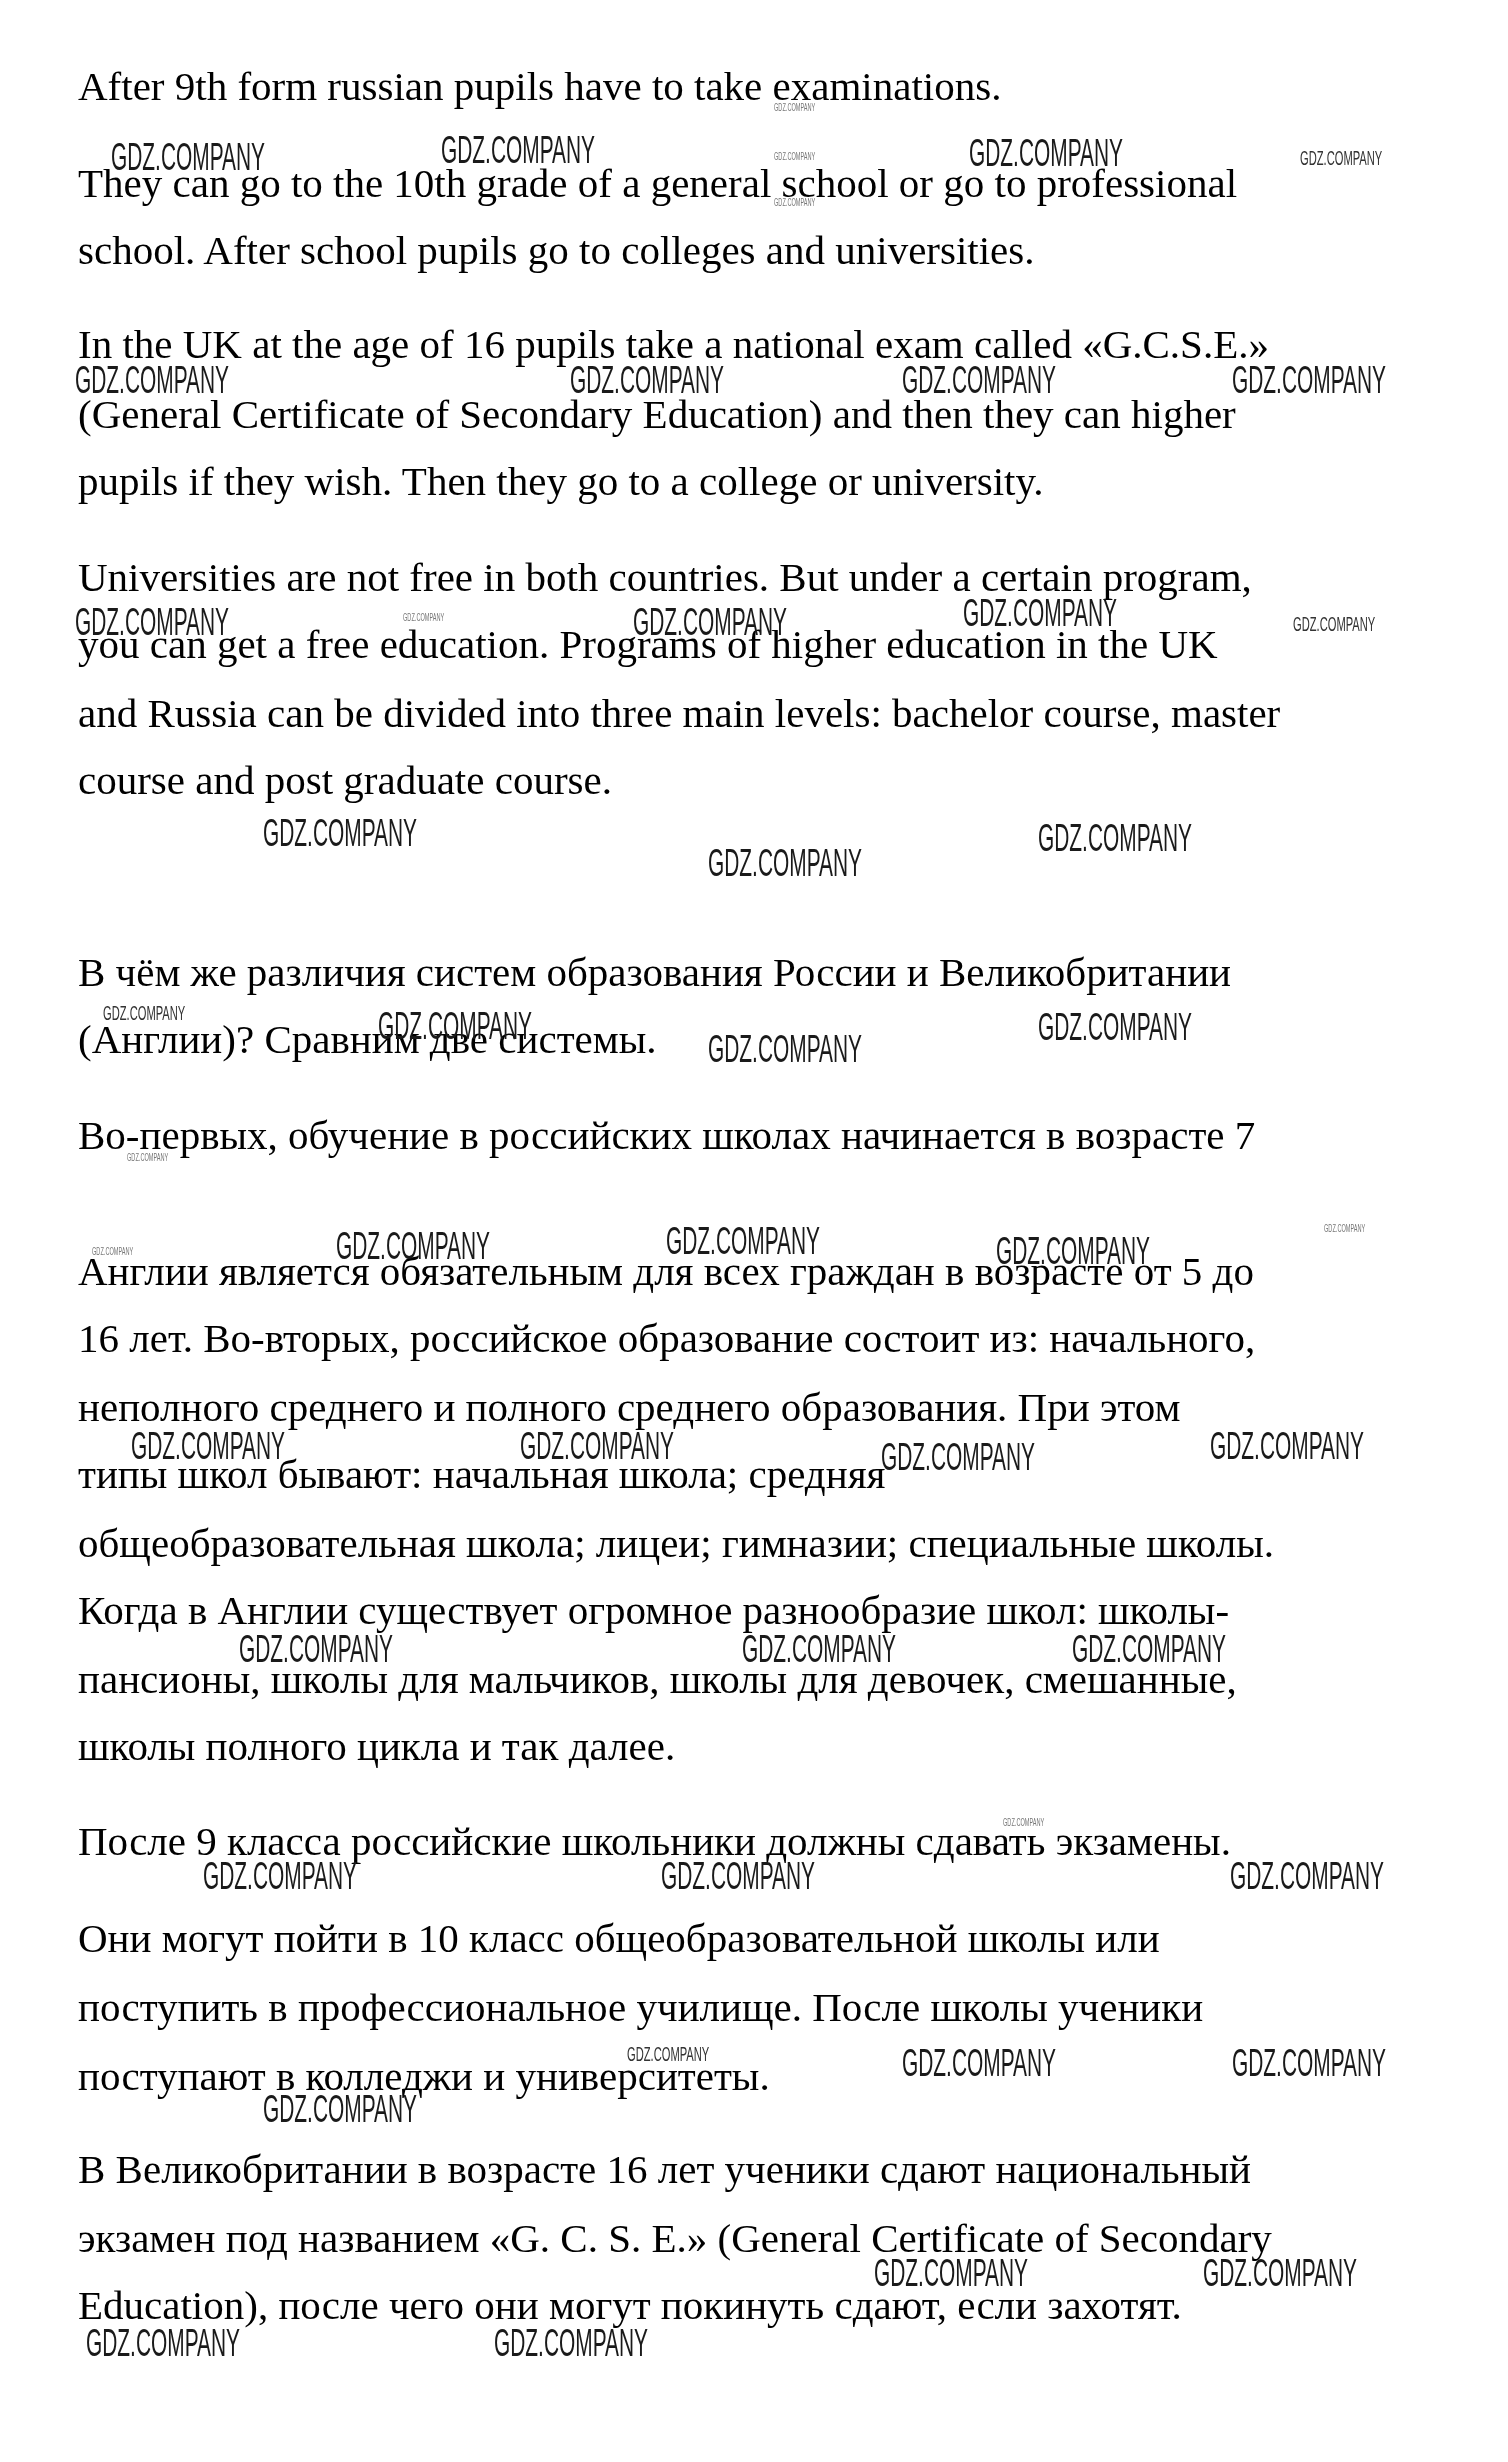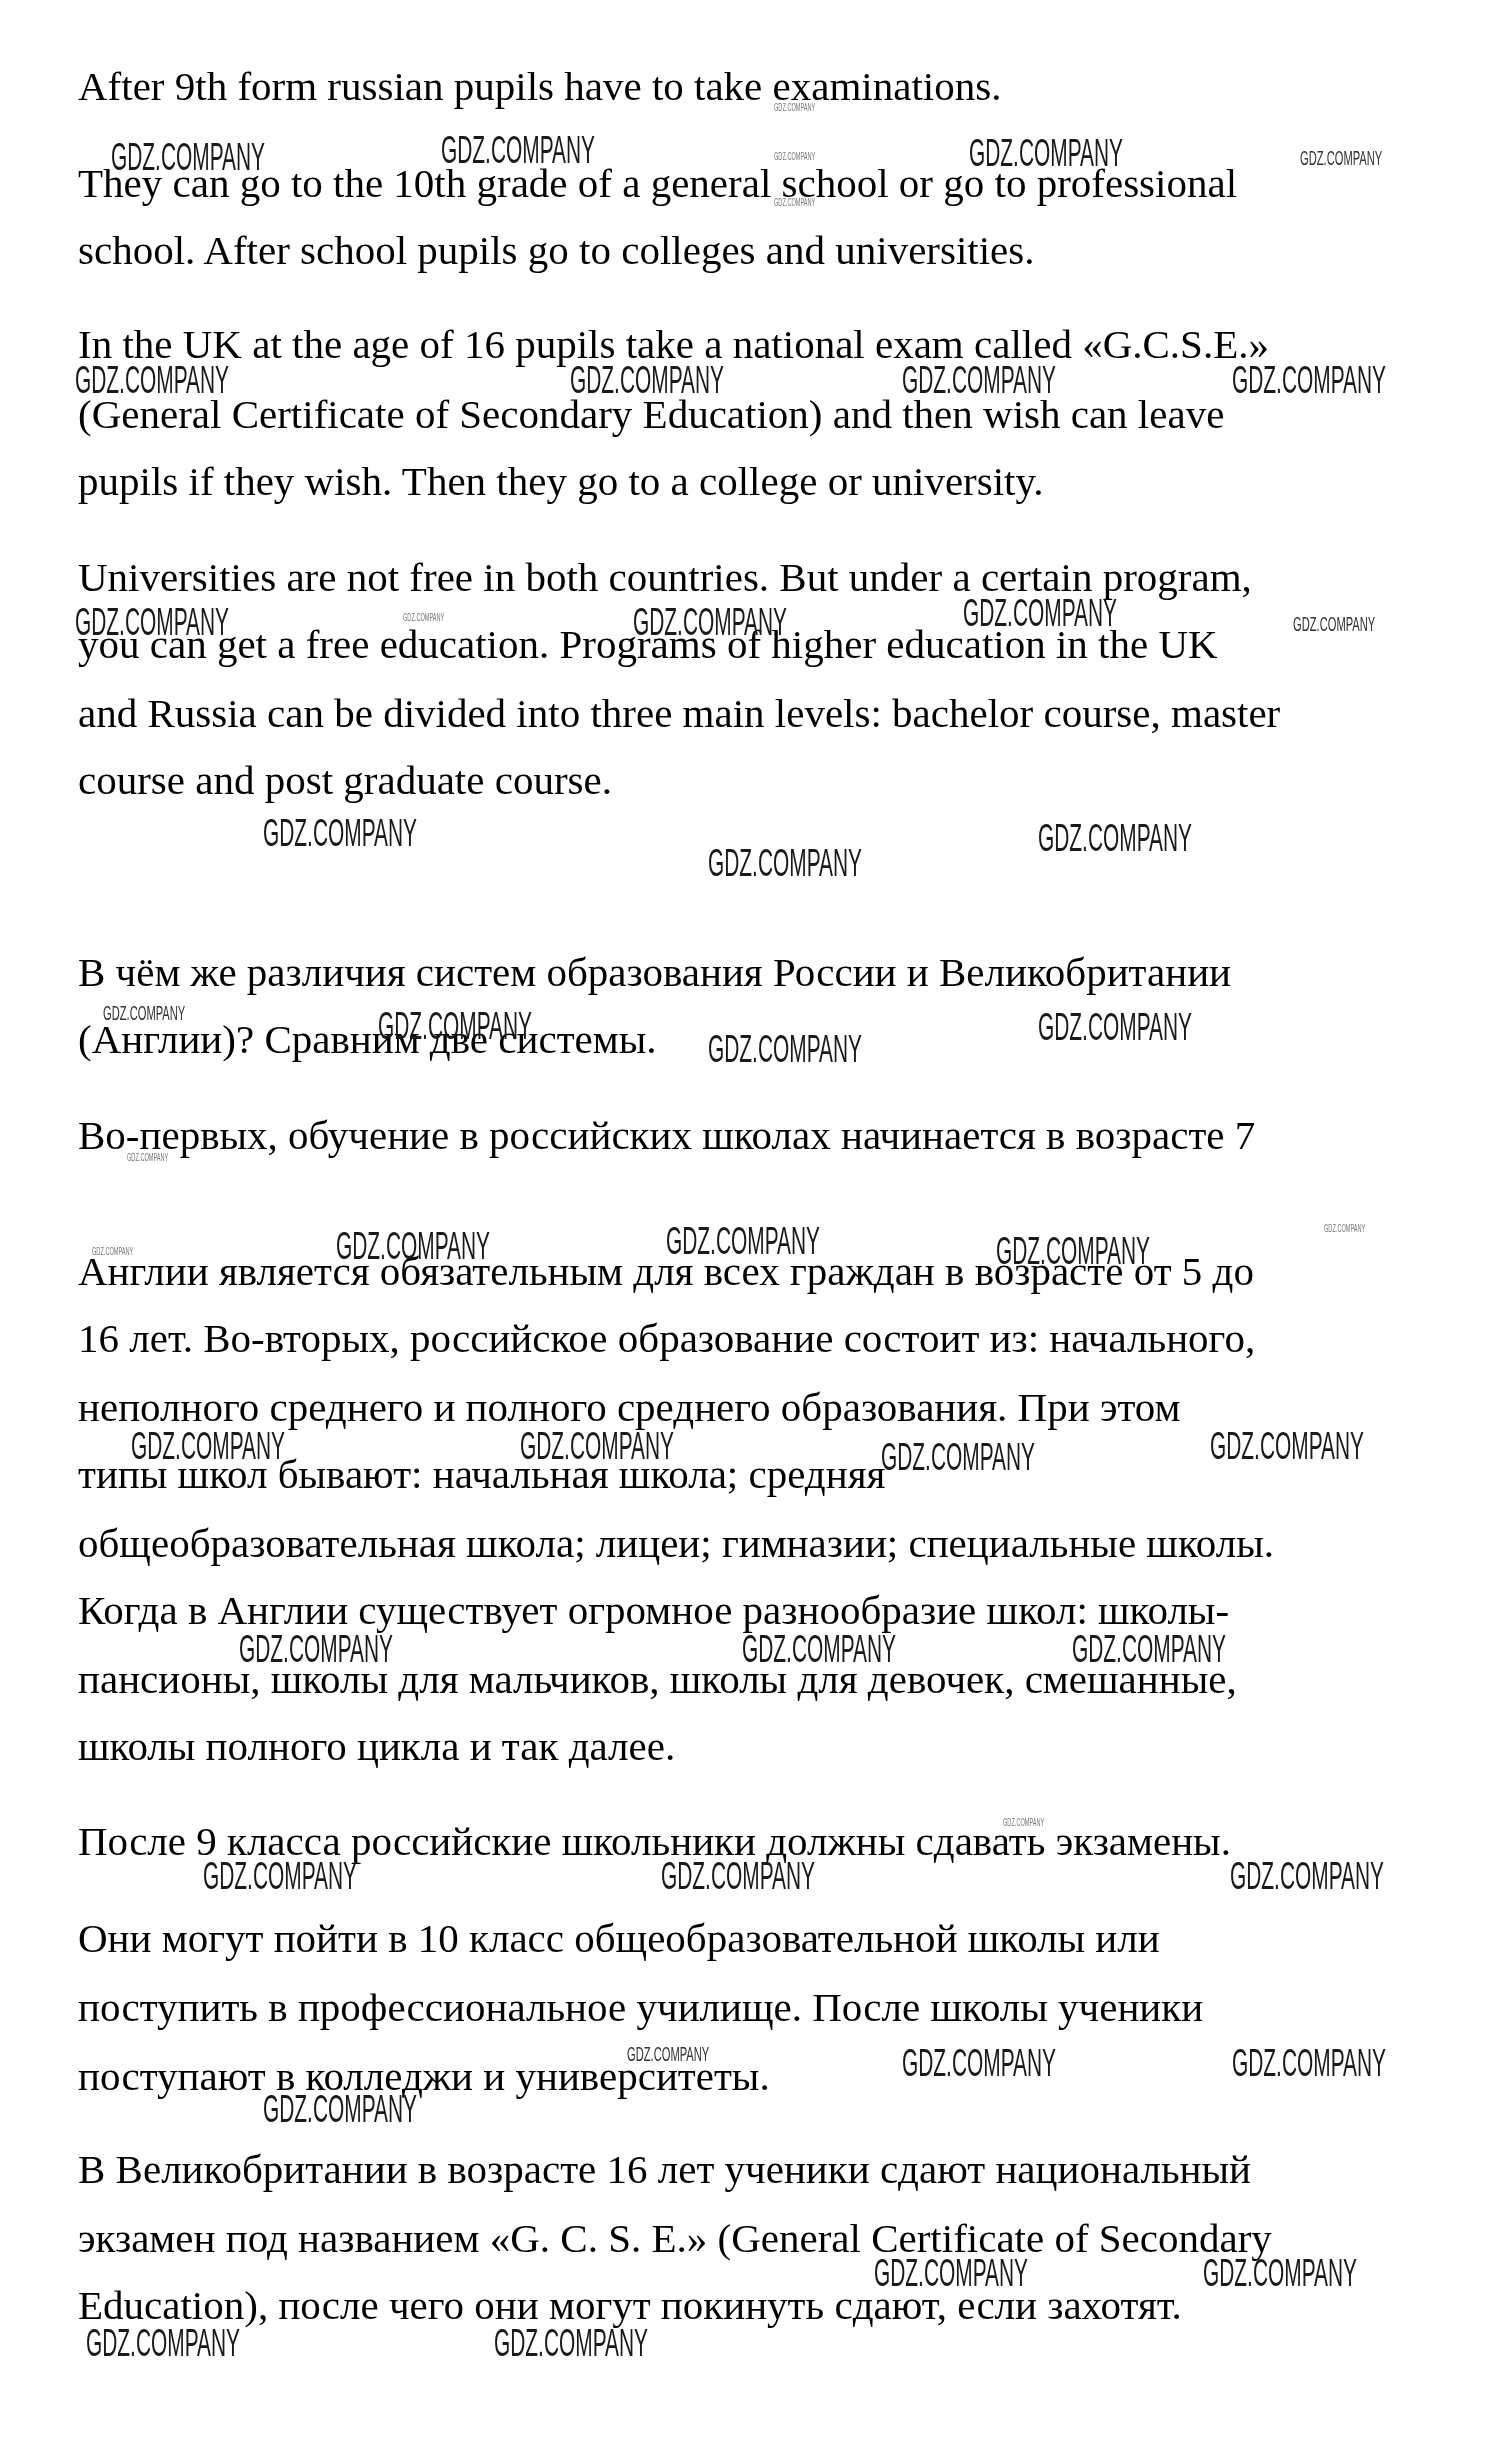--- a/index.html
+++ b/index.html
@@ -35,21 +35,21 @@
 </head>
 <body>
 
 <div class="page">
 
   <div class="line" style="top:86px">After 9th form russian pupils have to take examinations.</div>
   <div class="line" style="top:183px">They can go to the 10th grade of a general school or go to professional</div>
   <div class="line" style="top:250px">school. After school pupils go to colleges and universities.</div>
 
   <div class="line" style="top:344px">In the UK at the age of 16 pupils take a national exam called «G.C.S.E.»</div>
-  <div class="line" style="top:414px">(General Certificate of Secondary Education) and then wish can leave</div>
+  <div class="line" style="top:414px">(General Certificate of Secondary Education) and then they can higher</div>
   <div class="line" style="top:481px">pupils if they wish. Then they go to a college or university.</div>
 
   <div class="line" style="top:577px">Universities are not free in both countries. But under a certain program,</div>
   <div class="line" style="top:644px">you can get a free education. Programs of higher education in the UK</div>
   <div class="line" style="top:713px">and Russia can be divided into three main levels: bachelor course, master</div>
   <div class="line" style="top:972px">В чём же различия систем образования России и Великобритании</div>
 
   <div class="line" style="top:780px">course and post graduate course.</div>
   <div class="line" style="top:1039px">(Англии)? Сравним две системы.</div>
 

